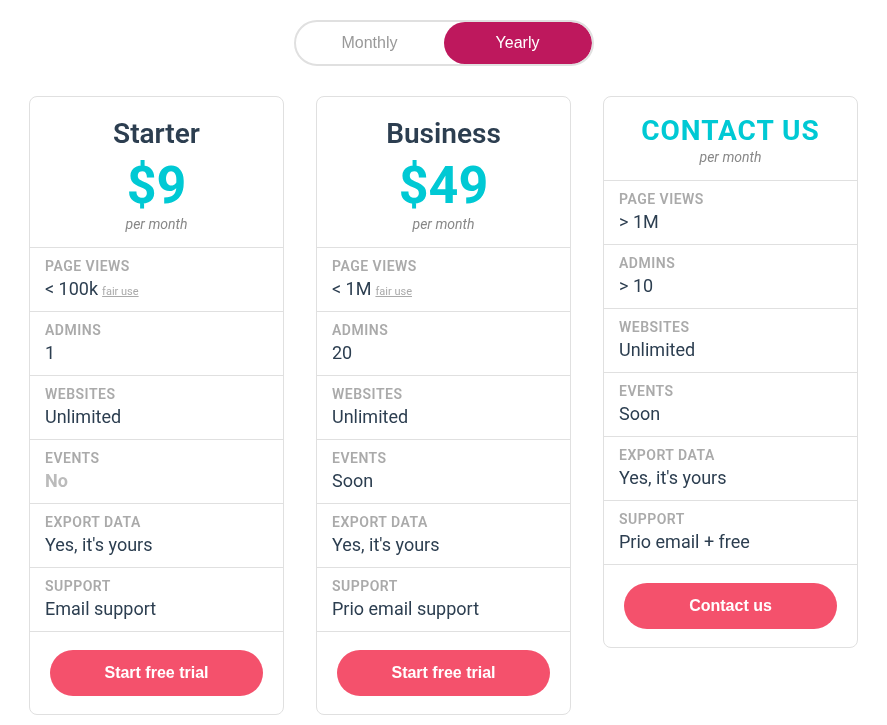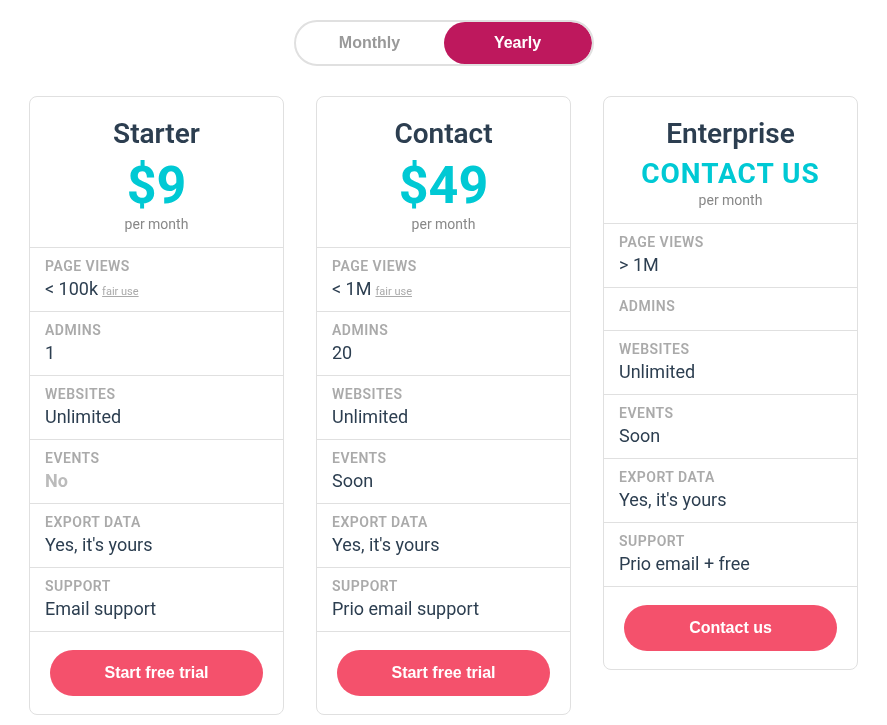--- a/index.html
+++ b/index.html
@@ -26,21 +26,21 @@
       border-radius: 50px;
       overflow: hidden;
       margin-bottom: 30px;
       width: 300px;
     }
 
     .toggle-btn {
       flex: 1;
       padding: 12px 30px;
       font-size: 16px;
-      font-weight: 700;
+      font-weight: 400;
       cursor: pointer;
       border: none;
       background: transparent;
       color: #999;
       transition: all 0.2s;
     }
 
     .toggle-btn.active {
       background: #be185d;
       color: #fff;
@@ -91,20 +91,21 @@
       font-size: 28px;
       font-weight: 700;
       color: #00c9d4;
       letter-spacing: 1px;
       margin-bottom: 4px;
     }
 
     .per-month {
       font-size: 14px;
       color: #888;
+      font-style: italic;
     }
 
     
     .feature-row {
       padding: 10px 15px 12px;
       border-bottom: 1.5px solid #e0e0e0;
     }
 
     .feature-label {
       font-size: 14px;
@@ -188,21 +189,21 @@
         <div><span class="feature-value">Yes, it's yours</span></div>
       </div>
       <div class="feature-row">
         <div class="feature-label">SUPPORT</div>
         <div><span class="feature-value">Email support</span></div>
       </div>
       <div class="cta-container"><button class="cta-btn">Start free trial</button></div>
     </div>
     <div class="plan-card">
       <div class="card-header">
-        <div class="plan-name">Contact</div>
+        <div class="plan-name">Business</div>
         <div class="plan-price">$49</div>
         <div class="per-month">per month</div>
       </div>
       <div class="feature-row">
         <div class="feature-label">PAGE VIEWS</div>
         <div><span class="feature-value">&lt; 1M</span><span class="fair-use-tag">fair use</span></div>
       </div>
       <div class="feature-row">
         <div class="feature-label">ADMINS</div>
         <div><span class="feature-value">20</span></div>
@@ -220,30 +221,30 @@
         <div><span class="feature-value">Yes, it's yours</span></div>
       </div>
       <div class="feature-row">
         <div class="feature-label">SUPPORT</div>
         <div><span class="feature-value">Prio email support</span></div>
       </div>
       <div class="cta-container"><button class="cta-btn">Start free trial</button></div>
     </div>
     <div class="plan-card">
       <div class="card-header">
-        <div class="plan-name">Enterprise</div>
         <div class="plan-price contact">CONTACT US</div>
         <div class="per-month">per month</div>
       </div>
       <div class="feature-row">
         <div class="feature-label">PAGE VIEWS</div>
         <div><span class="feature-value">&gt; 1M</span></div>
       </div>
       <div class="feature-row">
         <div class="feature-label">ADMINS</div>
+        <div><span class="feature-value">&gt; 10</span></div>
       </div>
       <div class="feature-row">
         <div class="feature-label">WEBSITES</div>
         <div><span class="feature-value">Unlimited</span></div>
       </div>
       <div class="feature-row">
         <div class="feature-label">EVENTS</div>
         <div><span class="feature-value">Soon</span></div>
       </div>
       <div class="feature-row">

